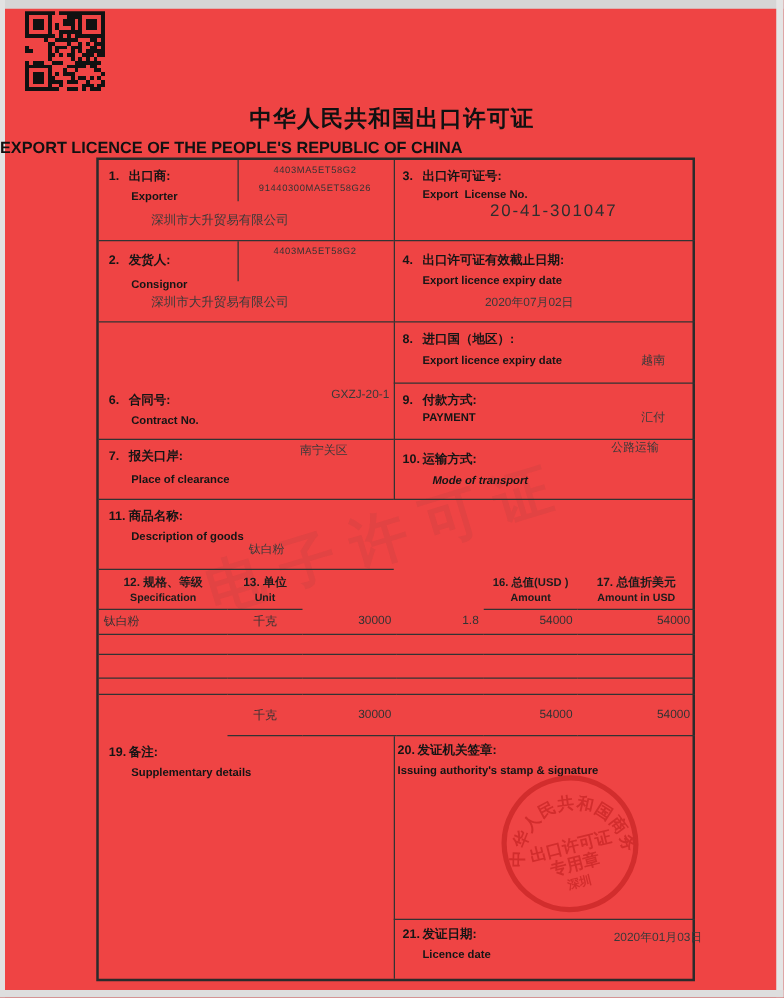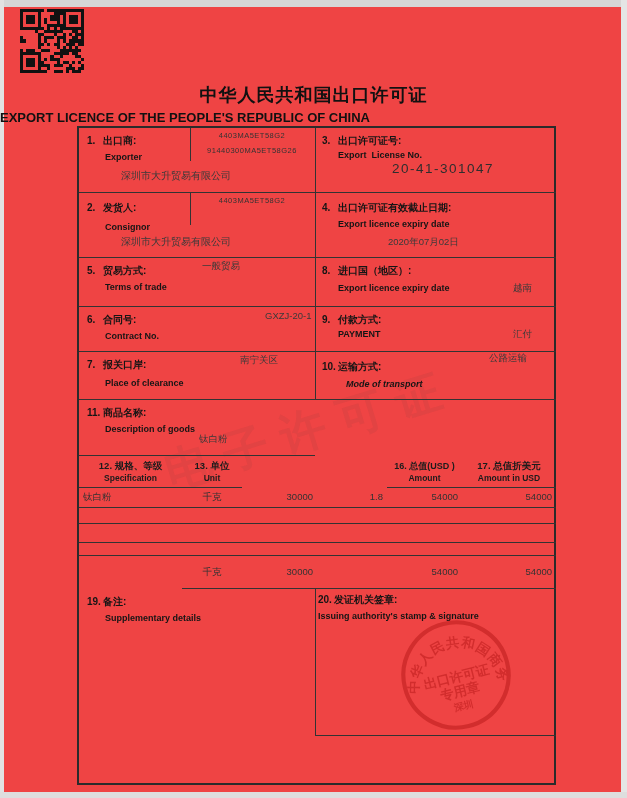--- a/index.html
+++ b/index.html
@@ -311,25 +311,20 @@
       <div class="val" style="left:2px;top:42px;font-size:10px;">深圳市大升贸易有限公司</div>
       <div class="subdiv" style="height:32px;"></div>
       <div class="code" style="top:3px;">4403MA5ET58G2</div>
     </div>
     <div class="cell bl" style="left:236px;top:65px;width:241px;height:65px;">
       <div class="lbl" style="left:6px;top:8px;"><span class="no">4.</span><span>出口许可证有效截止日期:</span></div>
       <div class="en" style="left:22px;top:26px;">Export licence expiry date</div>
       <div class="val" style="left:32px;top:43px;">2020年07月02日</div>
     </div>
 
-    <div class="cell" style="left:0;top:130px;width:236px;height:49px;">
-      <div class="lbl" style="left:8px;top:6px;"><span class="no">5.</span><span>贸易方式:</span></div>
-      <div class="en" style="left:26px;top:24px;">Terms of trade</div>
-      <div class="val" style="left:83px;top:2px;">一般贸易</div>
-    </div>
     <div class="cell bl" style="left:236px;top:130px;width:241px;height:49px;">
       <div class="lbl" style="left:6px;top:6px;"><span class="no">8.</span><span>进口国（地区）:</span></div>
       <div class="en" style="left:22px;top:25px;">Export licence expiry date</div>
       <div class="val" style="left:157px;top:24px;">越南</div>
     </div>
 
     <div class="cell" style="left:0;top:179px;width:236px;height:45px;">
       <div class="lbl" style="left:8px;top:6px;"><span class="no">6.</span><span>合同号:</span></div>
       <div class="en" style="left:26px;top:24px;">Contract No.</div>
       <div class="val" style="left:146px;top:3px;">GXZJ-20-1</div>
@@ -447,15 +442,20 @@
           <text font-size="14.5" font-weight="bold" letter-spacing="1">
             <textPath href="#arcpath" startOffset="4">中华人民共和国商务部</textPath>
           </text>
           <text x="65" y="72" font-size="14.5" font-weight="bold" text-anchor="middle">出口许可证</text>
           <text x="65" y="88" font-size="14.5" font-weight="bold" text-anchor="middle">专用章</text>
           <text x="65" y="103" font-size="10.5" font-weight="bold" text-anchor="middle">深圳</text>
         </g>
       </svg>
     </div>
 
+    <div class="cell bl nb" style="left:236px;top:608px;width:241px;height:47px;">
+      <div class="lbl" style="left:6px;top:4px;"><span class="no">21.</span><span>发证日期:</span></div>
+      <div class="en" style="left:22px;top:22px;">Licence date</div>
+      <div class="val" style="left:135px;top:8px;">2020年01月03日</div>
+    </div>
 
   </div>
 </div>
 
 </body></html>

